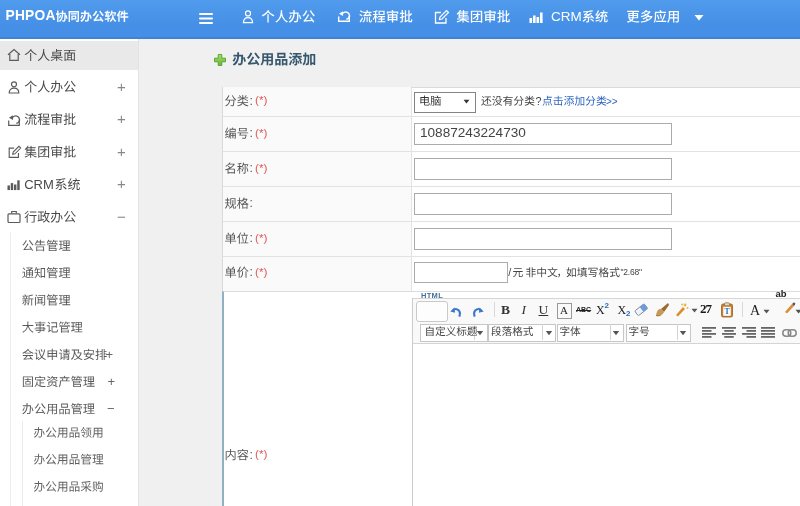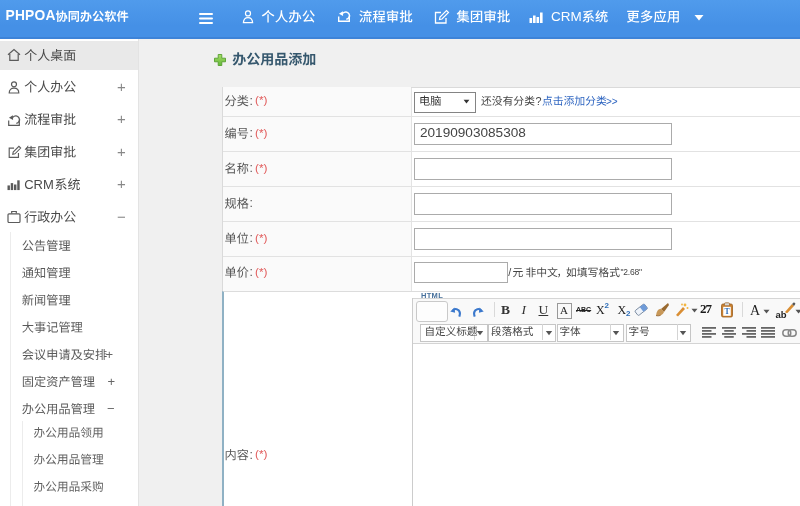--- a/index.html
+++ b/index.html
@@ -118,21 +118,21 @@
 <div style="position:absolute;left:255px;top:263.65px;font:normal 11.8px 'Liberation Sans', sans-serif;color:#e15b5b;line-height:17.700000000000003px;white-space:pre">(*)</div>
 <div style="position:absolute;left:249.5px;top:445.85px;font:normal 12.2px 'Liberation Sans', sans-serif;color:#555;line-height:18.299999999999997px;white-space:pre">:</div>
 <div style="position:absolute;left:255px;top:446.15px;font:normal 11.8px 'Liberation Sans', sans-serif;color:#e15b5b;line-height:17.700000000000003px;white-space:pre">(*)</div>
 <div style="position:absolute;left:413.5px;top:91.5px;width:60px;height:19px;background:#fff;border:1px solid #848484"></div>
 <svg style="position:absolute;left:462.5px;top:98.5px" width="7" height="5" viewBox="0 0 7 5">
     <path d="M0.6,0.8 L6.4,0.8 L3.5,4.6 Z" fill="#333"></path>
   </svg>
 <div style="position:absolute;left:535.5px;top:92.9px;font:normal 10.8px 'Liberation Sans', sans-serif;color:#444;line-height:16.200000000000003px;white-space:pre">?</div>
 <div style="position:absolute;left:606px;top:93.5px;font:normal 10px 'Liberation Sans', sans-serif;color:#2d64c0;line-height:15.0px;white-space:pre">&gt;&gt;</div>
 <div style="position:absolute;left:413.5px;top:122.5px;width:256px;height:20px;background:#fff;border:1px solid #ababab"></div>
-<div style="position:absolute;left:420px;top:122.60000000000001px;font:normal 13.6px 'Liberation Sans', sans-serif;color:#444;line-height:20.4px;white-space:pre">20190903085308</div>
+<div style="position:absolute;left:420px;top:122.60000000000001px;font:normal 13.6px 'Liberation Sans', sans-serif;color:#444;line-height:20.4px;white-space:pre">10887243224730</div>
 <div style="position:absolute;left:413.5px;top:157.5px;width:256px;height:20px;background:#fff;border:1px solid #ababab"></div>
 <div style="position:absolute;left:413.5px;top:192.5px;width:256px;height:20px;background:#fff;border:1px solid #ababab"></div>
 <div style="position:absolute;left:413.5px;top:227.5px;width:256px;height:20px;background:#fff;border:1px solid #ababab"></div>
 <div style="position:absolute;left:413.5px;top:261.5px;width:92px;height:19px;background:#fff;border:1px solid #ababab"></div>
 <div style="position:absolute;left:508.2px;top:264.4px;font:normal 10.8px 'Liberation Sans', sans-serif;color:#444;line-height:16.200000000000003px;white-space:pre">/</div>
 <div style="position:absolute;left:620.5px;top:266.425px;font:normal 8.5px 'Liberation Sans', sans-serif;color:#444;letter-spacing:-0.2px;line-height:12.75px;white-space:pre">"2.68"</div>
 <div style="position:absolute;left:411.5px;top:298px;width:389px;height:208px;background:#fff;border-left:1px solid #ccc"></div>
 <div style="position:absolute;left:412.5px;top:298px;width:388px;height:44px;background:#f9f9f9;border-top:1px solid #d6d6d6;border-bottom:1px solid #d4d4d4"></div>
 <div style="position:absolute;left:415.5px;top:300.5px;width:30px;height:19px;background:#fdfdfd;border:1px solid #c9c9c9;border-radius:3px"></div>
 <div style="position:absolute;left:421px;top:290px;font:bold 7.5px 'Liberation Sans', sans-serif;color:#47709b;letter-spacing:0.3px;line-height:11.25px;white-space:pre">HTML</div>
@@ -182,21 +182,21 @@
     <rect x="1.5" y="2" width="11" height="13" rx="1.5" fill="#c87f2f" stroke="#9c5f1e" stroke-width="0.8"></rect>
     <rect x="4.5" y="0.8" width="5" height="3" rx="1" fill="#d9d9d9" stroke="#9c5f1e" stroke-width="0.7"></rect>
     <rect x="3.2" y="4.8" width="7.6" height="9" fill="#fff"></rect>
     <text x="7" y="12.3" font-family="Liberation Serif" font-size="7.8" font-weight="bold" fill="#2b6cb8" text-anchor="middle">T</text>
   </svg>
 <div style="position:absolute;left:741.5px;top:302px;width:1px;height:15px;background:#d9d9d9"></div>
 <div style="position:absolute;left:750px;top:299.5px;font:normal 14px 'Liberation Serif', serif;color:#222;line-height:21.0px;white-space:pre">A</div>
 <svg style="position:absolute;left:762.5px;top:308.5px" width="7" height="5" viewBox="0 0 7 5">
     <path d="M0.5,0.8 L6.5,0.8 L3.5,4.5 Z" fill="#555"></path>
   </svg>
-<div style="position:absolute;left:775.5px;top:308px;font:bold 9.5px 'Liberation Sans', sans-serif;color:#222;line-height:14.25px;white-space:pre">ab</div>
+<div style="position:absolute;left:775.5px;top:287px;font:bold 9.5px 'Liberation Sans', sans-serif;color:#222;line-height:14.25px;white-space:pre">ab</div>
 <svg style="position:absolute;left:784px;top:301px" width="12" height="12" viewBox="0 0 12 12">
     <path d="M1,11 L8,3 L10,5 L3,12.5 Z" fill="#d98e34"></path>
     <path d="M8,3 L10,1.2 L11.5,2.8 L10,5 Z" fill="#555"></path>
   </svg>
 <svg style="position:absolute;left:794.5px;top:308.5px" width="7" height="5" viewBox="0 0 7 5">
     <path d="M0.5,0.8 L6.5,0.8 L3.5,4.5 Z" fill="#555"></path>
   </svg>
 <div style="position:absolute;left:419.5px;top:323.5px;width:66px;height:16px;background:#fff;border:1px solid #c6c6c6"></div>
 <div style="position:absolute;left:473.5px;top:323.5px;width:1px;height:16px;background:#d4d4d4"></div>
 <svg style="position:absolute;left:476.0px;top:330px" width="8" height="6" viewBox="0 0 8 6">

